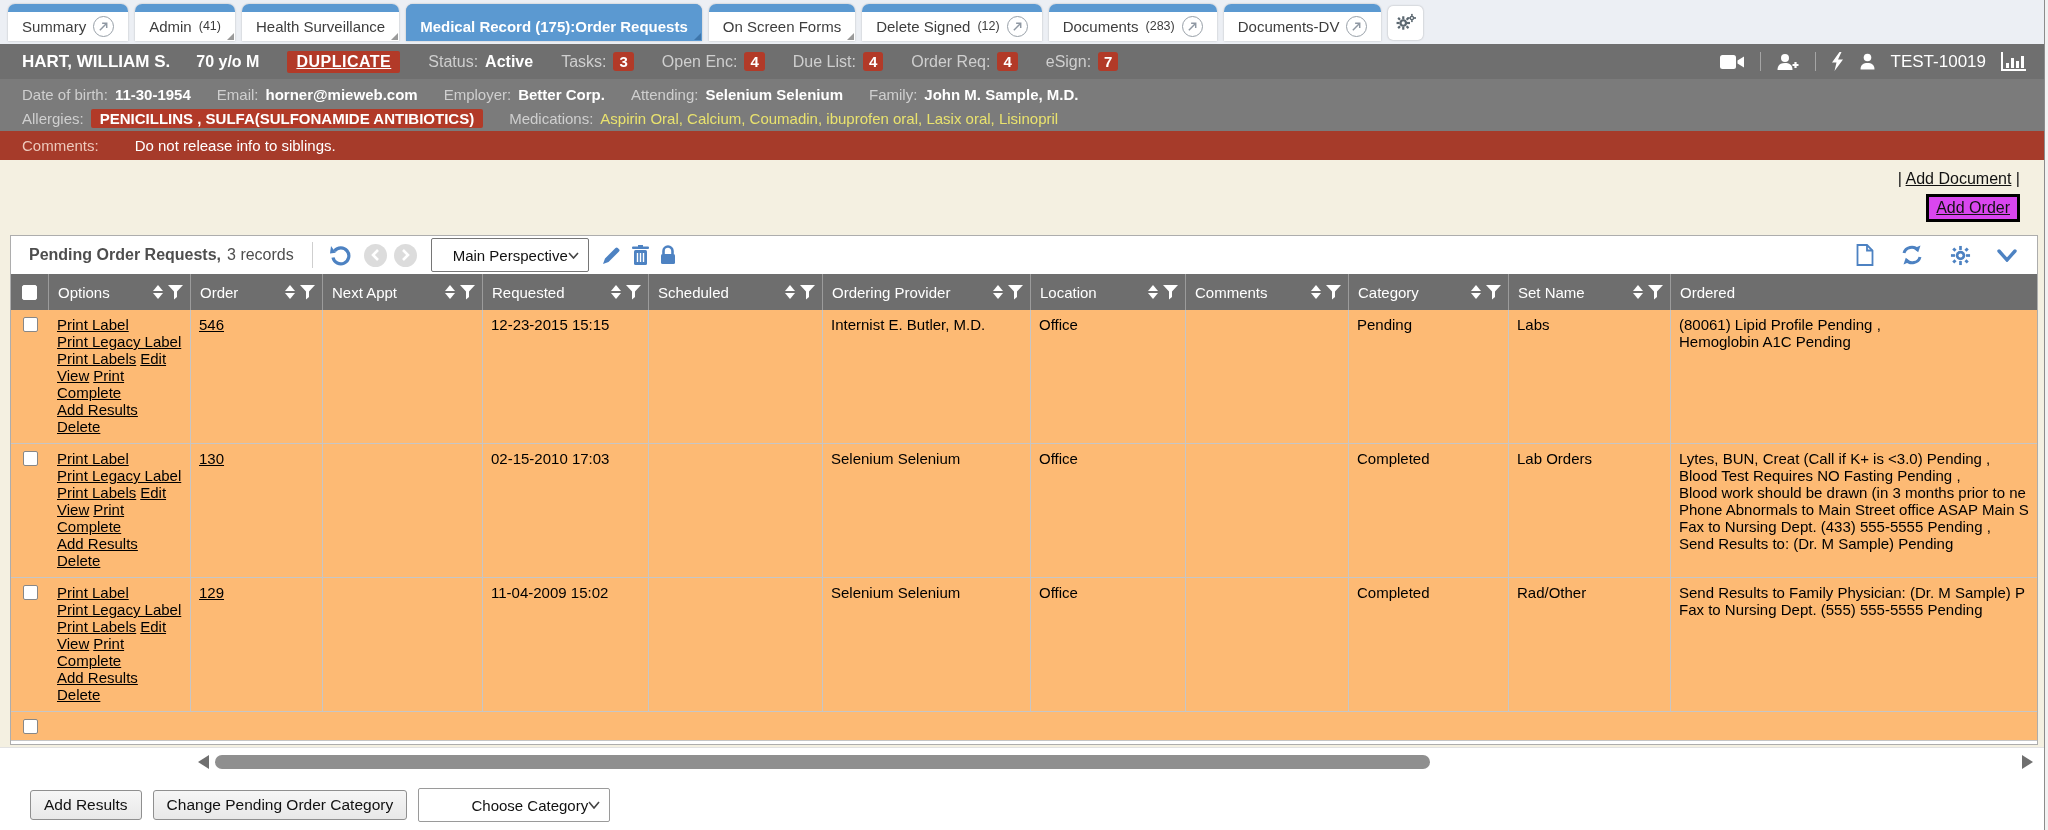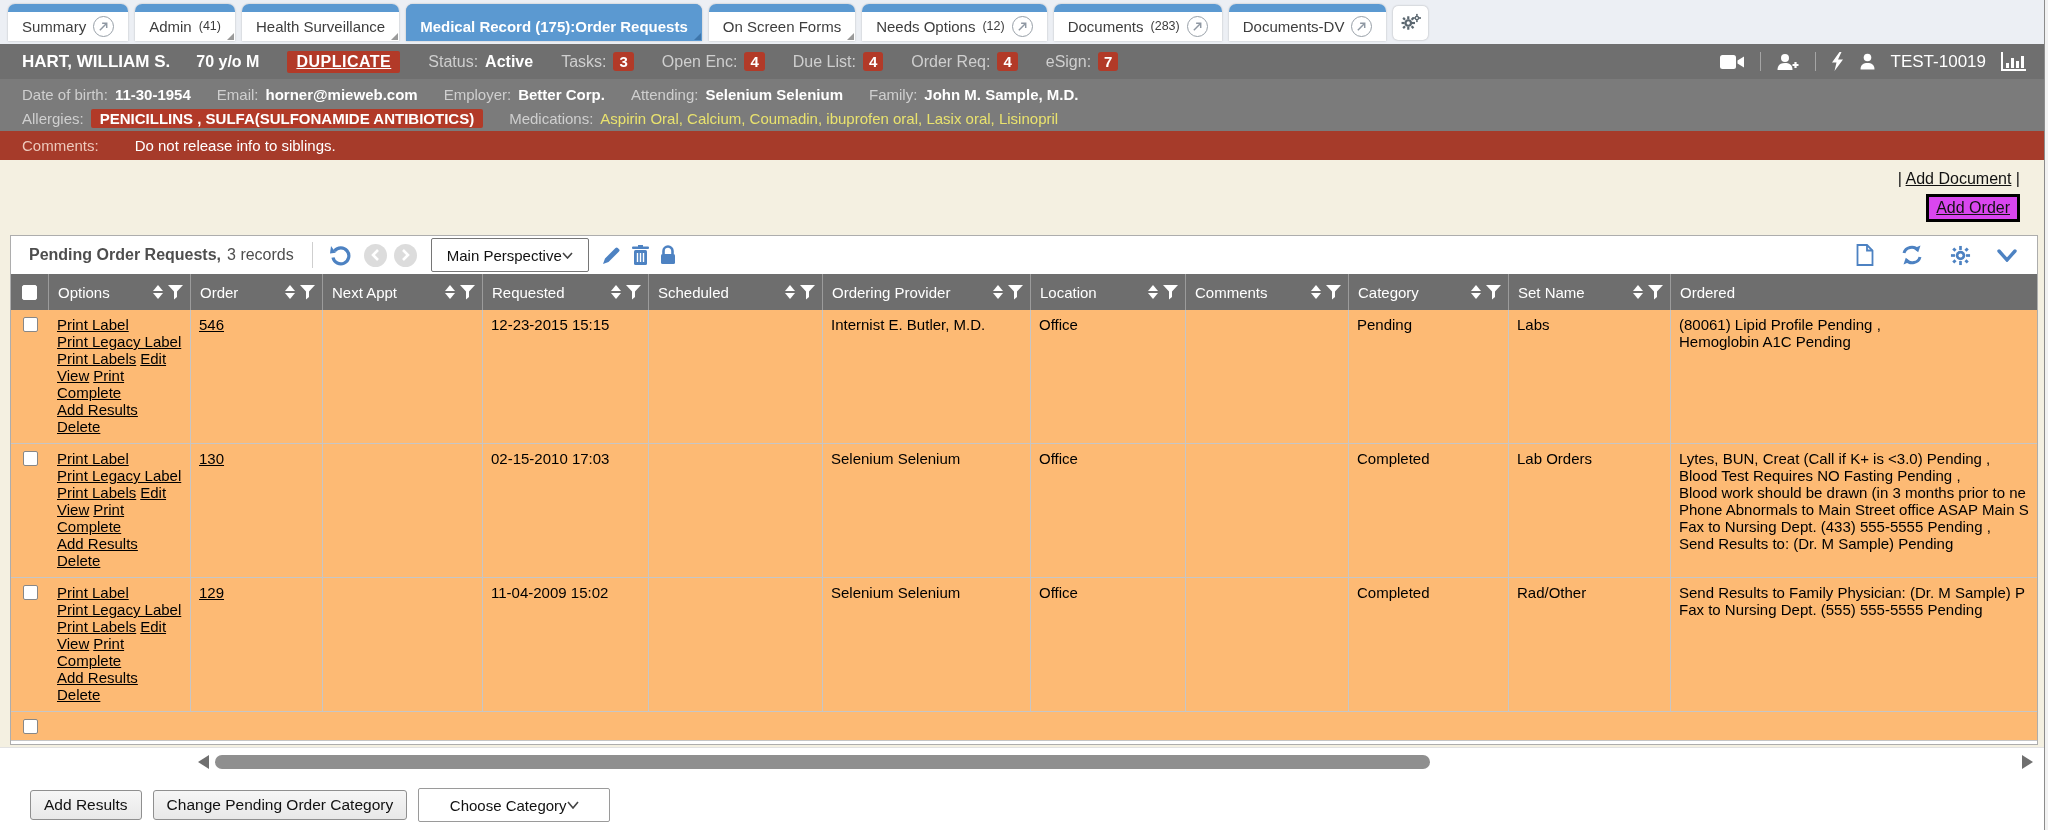--- a/index.html
+++ b/index.html
@@ -43,21 +43,21 @@
   .addlinks a { color:#111; text-decoration:underline; cursor:pointer; }
   .add-order-box { display:inline-block; border:3px solid #000; padding:2px 7px; margin-top:6px; background:#d946ef; }
 
   
   .panel { position:absolute; left:10px; top:75px; width:2028px; height:510px; background:#fff; border:1px solid #adadad; }
   .ptoolbar { height:38px; display:flex; align-items:center; padding:0 10px; }
   .ptitle { font-size:16px; color:#4e4e4e; padding:0 18px 0 8px; border-right:1px solid #cfcfcf; height:26px; display:flex; align-items:center; white-space:nowrap; }
   .ptitle b { margin-right:6px; }
   .icon-btn { border:none; background:none; cursor:pointer; display:flex; align-items:center; justify-content:center; padding:0; }
   .circ { width:23px; height:23px; border-radius:50%; background:#dcdcdc; display:flex; align-items:center; justify-content:center; }
-  .fake-select { display:inline-flex; align-items:center; justify-content:center; background:#fff; border:1px solid #767676; border-radius:2px; height:27px; font-size:15px; color:#111; padding:16px 9px; cursor:pointer; }
+  .fake-select { display:inline-flex; align-items:center; justify-content:flex-end; background:#fff; border:1px solid #767676; border-radius:2px; height:27px; font-size:15px; color:#111; padding:16px 9px; cursor:pointer; }
   .ptool-right { margin-left:auto; display:flex; align-items:center; gap:26px; padding-right:10px; }
 
   
   .thead { display:flex; background:#6e6e6e; color:#fff; height:36px; font-size:15px; }
   .th { display:flex; align-items:center; justify-content:space-between; padding:0 7px 0 9px; border-right:1px solid #9b9b9b; }
   .th-icons { display:flex; align-items:center; gap:5px; }
   .sort { display:flex; flex-direction:column; gap:2px; cursor:pointer; }
   .sort .up { width:0; height:0; border-left:5px solid transparent; border-right:5px solid transparent; border-bottom:6px solid #fff; }
   .sort .dn { width:0; height:0; border-left:5px solid transparent; border-right:5px solid transparent; border-top:6px solid #fff; }
   .trow { display:flex; border-bottom:1px solid #c6c6c6; min-height:134px; background:#fdba74; }
@@ -118,21 +118,21 @@
   </div>
   <div class="tab active">
     <span>Medical Record (175):Order Requests</span>
     <span class="fold"></span>
   </div>
   <div class="tab">
     <span>On Screen Forms</span>
     <span class="fold"></span>
   </div>
   <div class="tab">
-    <span>Needs Options</span>
+    <span>Delete Signed</span>
     <span class="tab-count">(12)</span>
     <span class="ext">
         <svg width="11" height="11" viewBox="0 0 12 12">
           <path d="M2 10 L9 3 M4.5 2.5 H9.5 V7.5" stroke="#8f98a3" stroke-width="1.6" fill="none"></path>
         </svg>
       </span>
   </div>
   <div class="tab">
     <span>Documents</span>
     <span class="tab-count">(283)</span>

